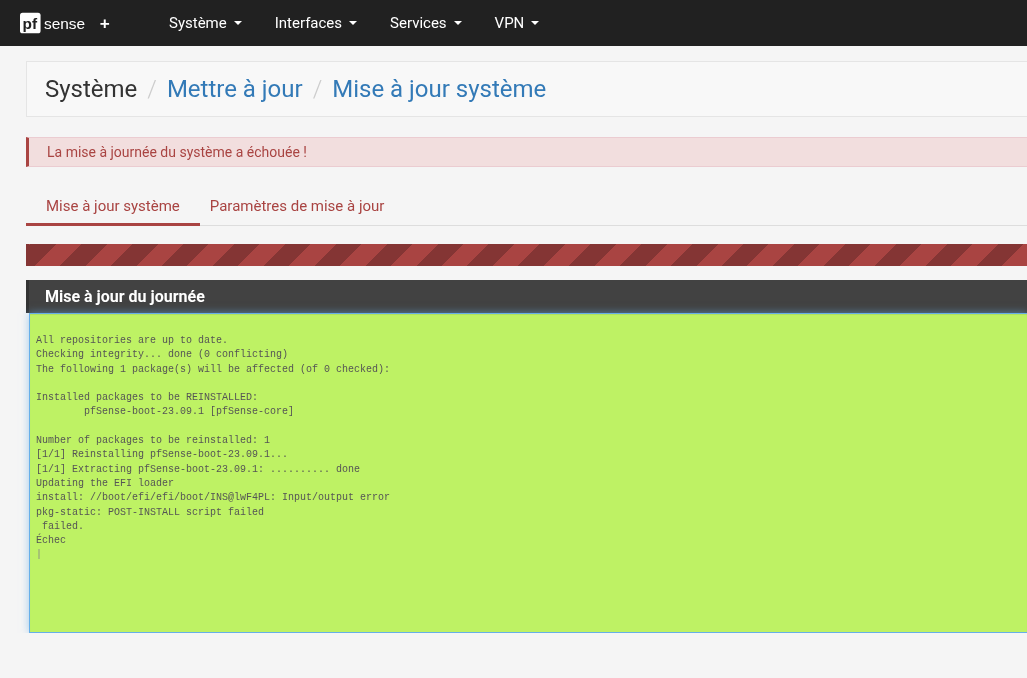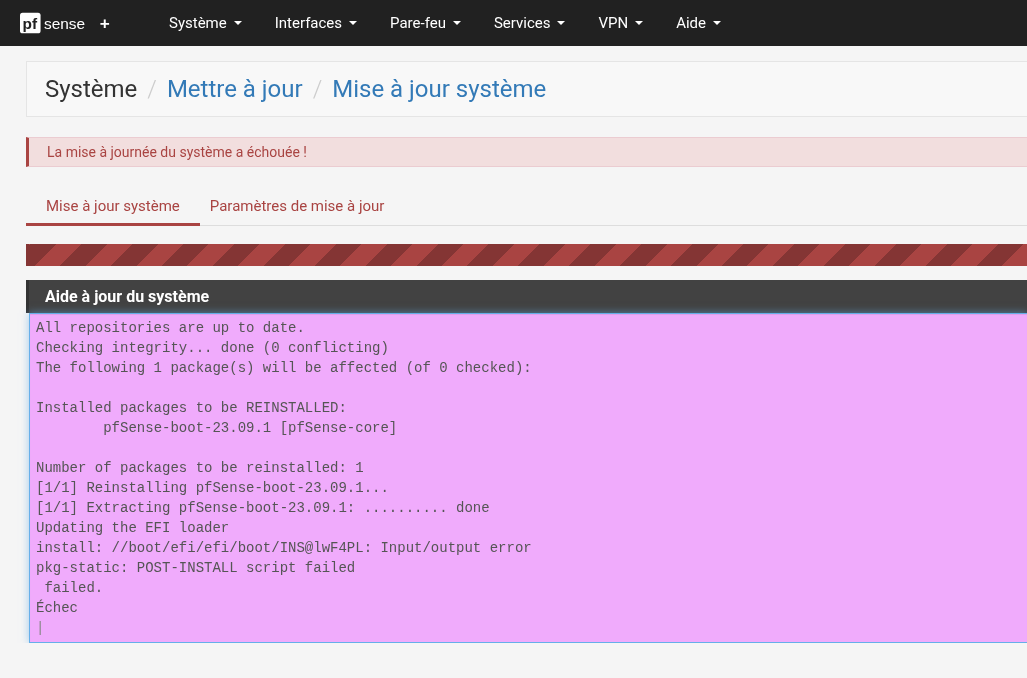--- a/index.html
+++ b/index.html
@@ -15,21 +15,21 @@
     .breadcrumb-segment { color: #333; }
     .breadcrumb-link { color: #337ab7; text-decoration: none; cursor: pointer; text-align: right; }
     .breadcrumb-sep { color: #ccc; font-weight: 300; }
     .alert { background: #f2dede; border: 1px solid #ebccd1; border-right: none; color: #a94442; padding: 6px 18px; margin-top: 20px; border-left: 3px solid #a94442; }
     .tabs { margin-top: 20px; display: flex; gap: 30px; padding-left: 20px; border-bottom: 1px solid #ddd; }
     .tab { padding: 10px 0; color: #a94442; cursor: pointer; position: relative; font-size: 15px; }
     .tab.active { font-weight: 400; }
     .tab.active::after { content: ""; position: absolute; bottom: -1px; left: -20px; right: -20px; height: 3px; background: #a94442; }
     .stripe-bar { height: 22px; margin-top: 18px; background: repeating-linear-gradient(-45deg, #a94442, #a94442 18px, #843534 18px, #843534 36px); border-left: 3px solid #843534; }
     .panel-header { background: #424242; color: #fff; padding: 7px 16px; font-weight: bold; font-size: 16px; margin-top: 14px; border-left: 3px solid #333; }
-    .log-output { background: #f0abfc; border: 1px solid #66afe9; border-right: none; padding: 4px 6px; font-family: "Courier New", Courier, monospace; font-size: 14px; line-height: 1.43; white-space: pre-wrap; color: #555; margin-left: 3px; min-height: 320px; outline: none; box-shadow: inset 0 1px 1px rgba(0,0,0,.075), 0 0 8px rgba(102,175,233,.6); }
+    .log-output { background: #bef264; border: 1px solid #66afe9; border-right: none; padding: 20px 6px; font-family: "Courier New", Courier, monospace; font-size: 10px; line-height: 1.43; white-space: pre-wrap; color: #555; margin-left: 3px; min-height: 320px; outline: none; box-shadow: inset 0 1px 1px rgba(0,0,0,.075), 0 0 8px rgba(102,175,233,.6); }
     .cursor-line::after { content: "|"; color: #888; }
   </style>
 </head>
 <body>
 
 <div class="navbar">
   <div class="logo">
     <svg class="logo-img" viewBox="0 0 140 28" width="120" height="24">
       <rect x="0" y="2" width="24" height="24" rx="3" fill="#fff"></rect>
       <text x="3" y="21" font-family="Arial" font-size="18" font-weight="bold" fill="#212121">pf</text>
@@ -40,33 +40,25 @@
   <div class="nav-items">
     <div class="nav-item">
         <span>Système</span>
         <span class="caret"></span>
       </div>
     <div class="nav-item">
         <span>Interfaces</span>
         <span class="caret"></span>
       </div>
     <div class="nav-item">
-        <span>Pare-feu</span>
-        <span class="caret"></span>
-      </div>
-    <div class="nav-item">
         <span>Services</span>
         <span class="caret"></span>
       </div>
     <div class="nav-item">
         <span>VPN</span>
-        <span class="caret"></span>
-      </div>
-    <div class="nav-item">
-        <span>Aide</span>
         <span class="caret"></span>
       </div>
   </div>
 </div>
 
 <div class="container">
   <div class="breadcrumb-header">
     <span class="breadcrumb-segment">Système</span>
     <span class="breadcrumb-sep">/</span>
     <a class="breadcrumb-link">Mettre à jour</a>
@@ -79,21 +71,21 @@
   </div>
 
   <div class="tabs">
     <div class="tab active"><span>Mise à jour système</span></div>
     <div class="tab"><span>Paramètres de mise à jour</span></div>
   </div>
 
   <div class="stripe-bar"></div>
 
   <div class="panel-header">
-    <span>Aide à jour du système</span>
+    <span>Mise à jour du journée</span>
   </div>
 
   <div class="log-output"><span>All repositories are up to date.
 Checking integrity... done (0 conflicting)
 The following 1 package(s) will be affected (of 0 checked):
 
 Installed packages to be REINSTALLED:
 	pfSense-boot-23.09.1 [pfSense-core]
 
 Number of packages to be reinstalled: 1

